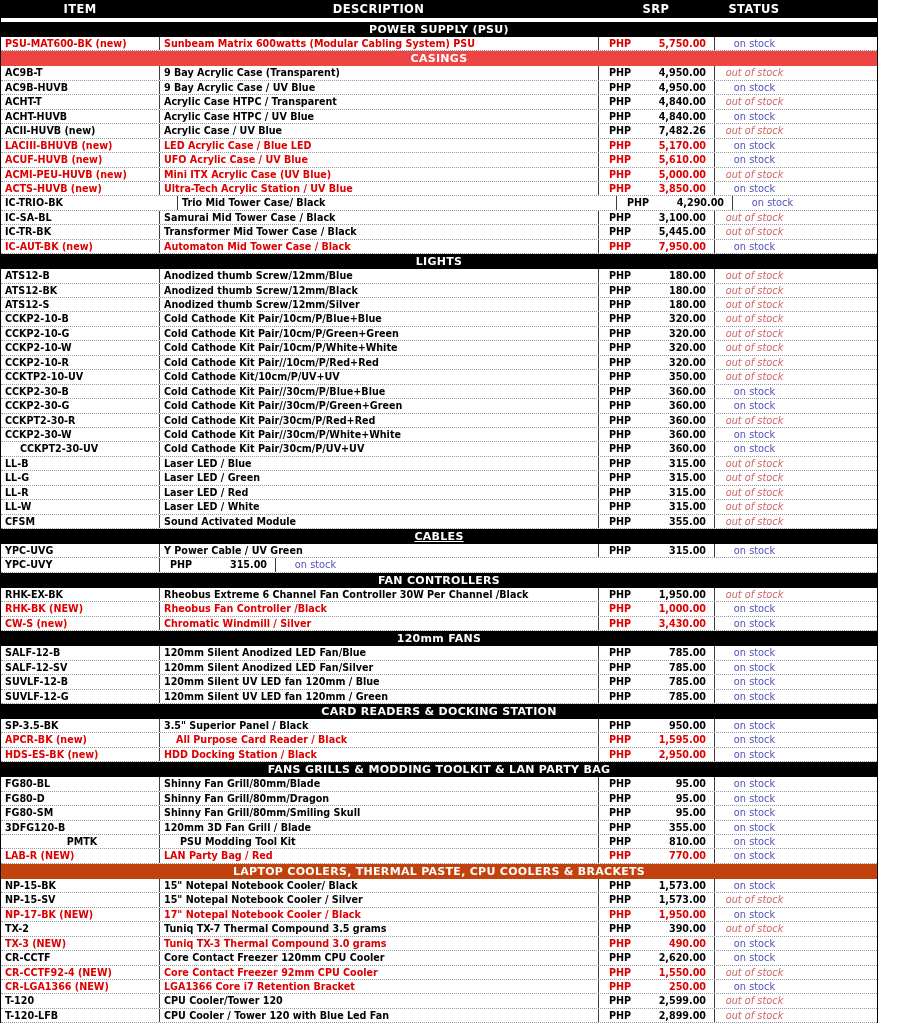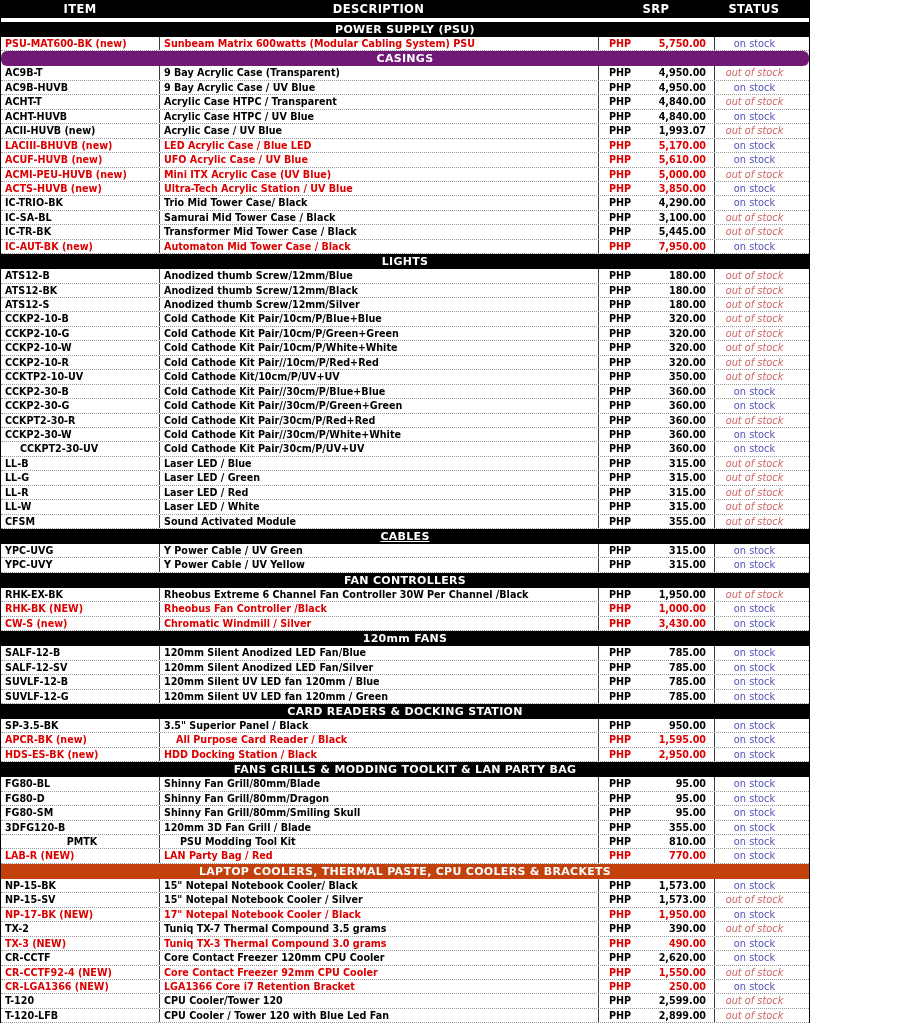--- a/index.html
+++ b/index.html
@@ -3,21 +3,21 @@
 <meta charset="utf-8">
 <style>
   * { margin: 0; padding: 0; box-sizing: border-box; }
   html, body { background: #ffffff; }
   body {
     font-family: "DejaVu Sans", "Liberation Sans", sans-serif;
     width: 899px; height: 1024px; overflow: hidden; position: relative;
   }
   .page { width: 899px; height: 1024px; background: #ffffff; }
   .price-table {
-    width: 810px;
+    width: 878px;
     border-left: 1px solid #000;
     border-right: 1px solid #000;
   }
   .thead {
     display: flex; height: 18px; background: #000;
     color: #fff; font-weight: bold; font-size: 11.5px; line-height: 18px;
     letter-spacing: 0.4px;
   }
   .thead .hcell { text-align: center; overflow: hidden; white-space: nowrap; }
   .hcell.c-item { width: 158px; }
@@ -61,21 +61,21 @@
         <div class="section-bar" style="background: rgb(0, 0, 0); color: rgb(255, 255, 255);">POWER SUPPLY (PSU)</div>
         <div class="row">
           <div class="cell item" style="color: rgb(221, 0, 0);">PSU-MAT600-BK (new)</div>
           <div class="cell desc" style="color: rgb(221, 0, 0);">Sunbeam Matrix 600watts (Modular Cabling System) PSU</div>
           <div class="cell srp" style="color: rgb(221, 0, 0);">
             <span>PHP</span>
             <span>5,750.00</span>
           </div>
           <div class="cell stat" style="color: rgb(81, 81, 184);">on stock</div>
         </div>
-        <div class="section-bar" style="background: #701a75; color: rgb(255, 255, 255); border-radius: 6px;">CASINGS</div>
+        <div class="section-bar" style="background: #ef4444; color: rgb(255, 255, 255);">CASINGS</div>
         <div class="row">
           <div class="cell item" style="color: rgb(0, 0, 0);">AC9B-T</div>
           <div class="cell desc" style="color: rgb(0, 0, 0);">9 Bay Acrylic Case (Transparent)</div>
           <div class="cell srp" style="color: rgb(0, 0, 0);">
             <span>PHP</span>
             <span>4,950.00</span>
           </div>
           <div class="cell stat out" style="color: rgb(204, 102, 102);">out of stock</div>
         </div>
         <div class="row">
@@ -103,21 +103,21 @@
             <span>PHP</span>
             <span>4,840.00</span>
           </div>
           <div class="cell stat" style="color: rgb(81, 81, 184);">on stock</div>
         </div>
         <div class="row">
           <div class="cell item" style="color: rgb(0, 0, 0);">ACII-HUVB (new)</div>
           <div class="cell desc" style="color: rgb(0, 0, 0);">Acrylic Case / UV Blue</div>
           <div class="cell srp" style="color: rgb(0, 0, 0);">
             <span>PHP</span>
-            <span>1,993.07</span>
+            <span>7,482.26</span>
           </div>
           <div class="cell stat out" style="color: rgb(204, 102, 102);">out of stock</div>
         </div>
         <div class="row">
           <div class="cell item" style="color: rgb(221, 0, 0);">LACIII-BHUVB (new)</div>
           <div class="cell desc" style="color: rgb(221, 0, 0);">LED Acrylic Case / Blue LED</div>
           <div class="cell srp" style="color: rgb(221, 0, 0);">
             <span>PHP</span>
             <span>5,170.00</span>
           </div>
@@ -145,21 +145,21 @@
           <div class="cell item" style="color: rgb(221, 0, 0);">ACTS-HUVB (new)</div>
           <div class="cell desc" style="color: rgb(221, 0, 0);">Ultra-Tech Acrylic Station / UV Blue</div>
           <div class="cell srp" style="color: rgb(221, 0, 0);">
             <span>PHP</span>
             <span>3,850.00</span>
           </div>
           <div class="cell stat" style="color: rgb(81, 81, 184);">on stock</div>
         </div>
         <div class="row">
           <div class="cell item" style="color: rgb(0, 0, 0);">IC-TRIO-BK</div>
-          <div class="cell desc" style="color: rgb(0, 0, 0);">Trio Mid Tower Case/ Black</div>
+          <div class="cell desc" style="color: rgb(0, 0, 0); margin-left: 18px;">Trio Mid Tower Case/ Black</div>
           <div class="cell srp" style="color: rgb(0, 0, 0);">
             <span>PHP</span>
             <span>4,290.00</span>
           </div>
           <div class="cell stat" style="color: rgb(81, 81, 184);">on stock</div>
         </div>
         <div class="row">
           <div class="cell item" style="color: rgb(0, 0, 0);">IC-SA-BL</div>
           <div class="cell desc" style="color: rgb(0, 0, 0);">Samurai Mid Tower Case / Black</div>
           <div class="cell srp" style="color: rgb(0, 0, 0);">
@@ -354,21 +354,20 @@
           <div class="cell item" style="color: rgb(0, 0, 0);">YPC-UVG</div>
           <div class="cell desc" style="color: rgb(0, 0, 0);">Y Power Cable / UV Green</div>
           <div class="cell srp" style="color: rgb(0, 0, 0);">
             <span>PHP</span>
             <span>315.00</span>
           </div>
           <div class="cell stat" style="color: rgb(81, 81, 184);">on stock</div>
         </div>
         <div class="row">
           <div class="cell item" style="color: rgb(0, 0, 0);">YPC-UVY</div>
-          <div class="cell desc" style="color: rgb(0, 0, 0);">Y Power Cable / UV Yellow</div>
           <div class="cell srp" style="color: rgb(0, 0, 0);">
             <span>PHP</span>
             <span>315.00</span>
           </div>
           <div class="cell stat" style="color: rgb(81, 81, 184);">on stock</div>
         </div>
         <div class="section-bar" style="background: rgb(0, 0, 0); color: rgb(255, 255, 255);">FAN CONTROLLERS</div>
         <div class="row">
           <div class="cell item" style="color: rgb(0, 0, 0);">RHK-EX-BK</div>
           <div class="cell desc" style="color: rgb(0, 0, 0);">Rheobus Extreme 6 Channel Fan Controller 30W Per Channel /Black</div>

